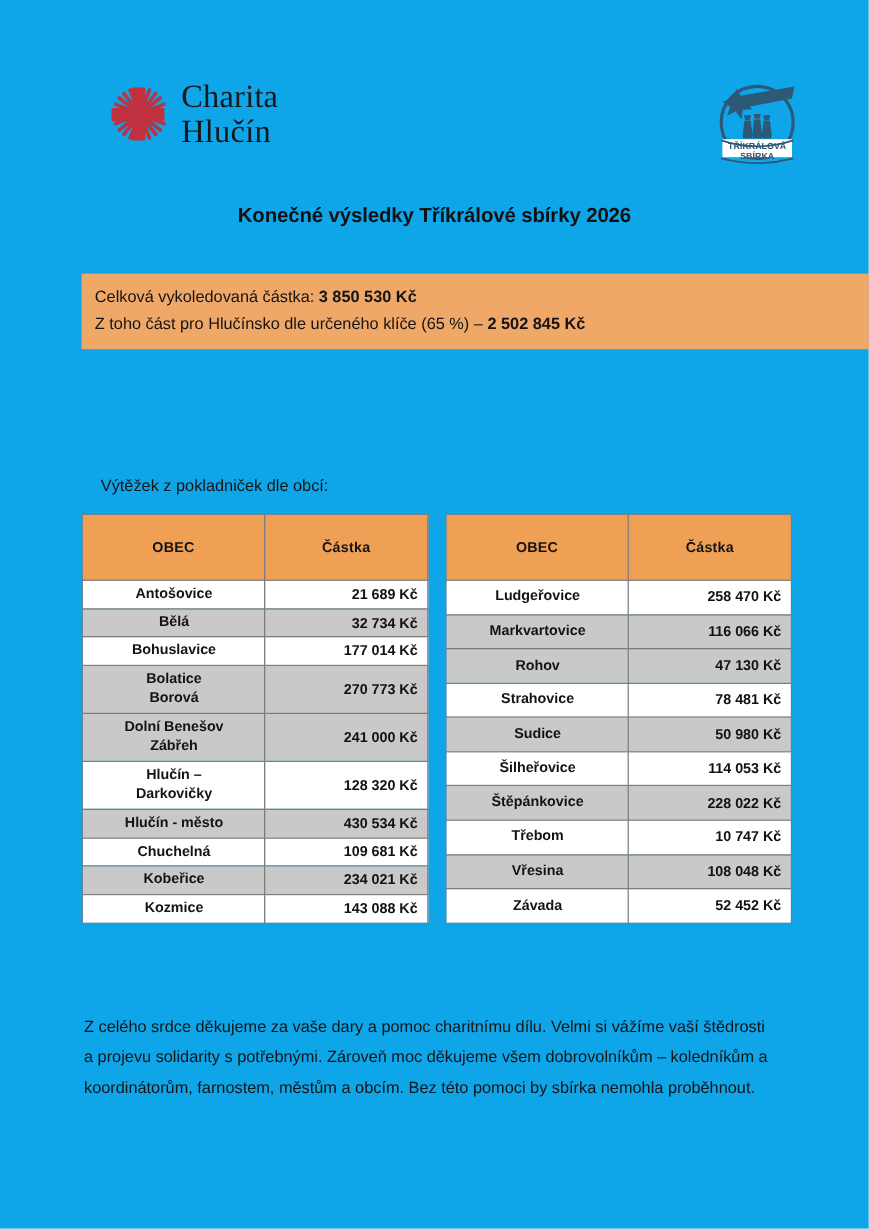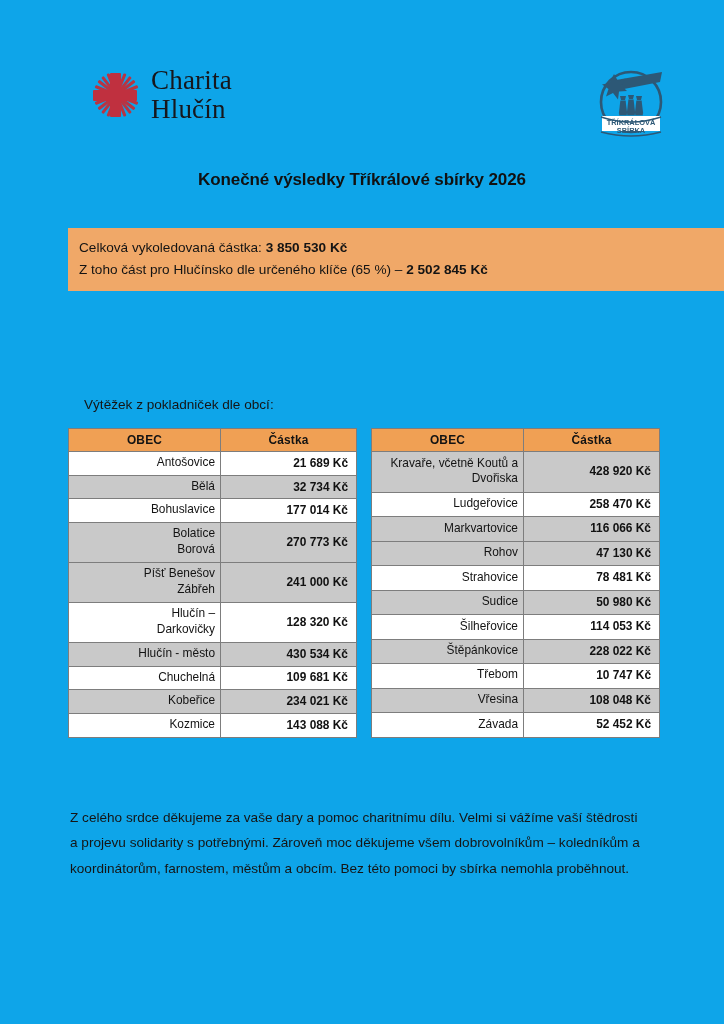--- a/index.html
+++ b/index.html
@@ -153,56 +153,57 @@
   }
   .obec-table {
     width: 288px;
     border-collapse: collapse;
     table-layout: fixed;
     font-size: 11.9px;
   }
   .obec-table th,
   .obec-table td {
     border: 1px solid #7d7d7d;
-    padding: 0;
+    padding: 16px;
   }
   .obec-table thead th {
     background: #f0a054;
     font-weight: bold;
     text-align: center;
     font-size: 11.9px;
     height: 22px;
     color: #131313;
     letter-spacing: 0.2px;
   }
   .obec-table col.c-name { width: 152px; }
   .obec-table col.c-amt  { width: 136px; }
 
   .obec-table td.name {
-    text-align: right;
+    text-align: center;
     padding: 3px 5px 4px 6px;
     line-height: 1.32;
     color: #131313;
+    font-weight: bold;
   }
   .obec-table td.amt {
     text-align: right;
     padding: 3px 8px 4px 5px;
     font-weight: bold;
     color: #111;
     white-space: nowrap;
   }
   .obec-table tr.shade td { background: #c9c9c9; }
   .obec-table tr.plain td { background: #ffffff; }
   .obec-table td.two-line { line-height: 1.34; }
 
   
   .closing {
     position: absolute;
     left: 70px;
-    top: 791px;
+    top: 829px;
     width: 578px;
     font-size: 13.6px;
     line-height: 25.5px;
     color: #151515;
     text-align: left;
   }
 </style>
 </head>
 <body>
 
@@ -310,21 +311,21 @@
           </tr>
           <tr class="shade">
             <td class="name two-line">
               <div>Bolatice</div>
               <div>Borová</div>
             </td>
             <td class="amt">270 773 Kč</td>
           </tr>
           <tr class="shade">
             <td class="name two-line">
-              <div>Píšť Benešov</div>
+              <div>Dolní Benešov</div>
               <div>Zábřeh</div>
             </td>
             <td class="amt">241 000 Kč</td>
           </tr>
           <tr class="plain">
             <td class="name two-line">
               <div>Hlučín –</div>
               <div>Darkovičky</div>
             </td>
             <td class="amt">128 320 Kč</td>
@@ -353,24 +354,20 @@
           <col class="c-name">
           <col class="c-amt">
         </colgroup>
       <thead>
         <tr>
           <th>OBEC</th>
           <th>Částka</th>
         </tr>
       </thead>
       <tbody>
-          <tr class="shade">
-            <td class="name">Kravaře, včetně Koutů a Dvořiska</td>
-            <td class="amt">428 920 Kč</td>
-          </tr>
           <tr class="plain">
             <td class="name">Ludgeřovice</td>
             <td class="amt">258 470 Kč</td>
           </tr>
           <tr class="shade">
             <td class="name">Markvartovice</td>
             <td class="amt">116 066 Kč</td>
           </tr>
           <tr class="shade">
             <td class="name">Rohov</td>

